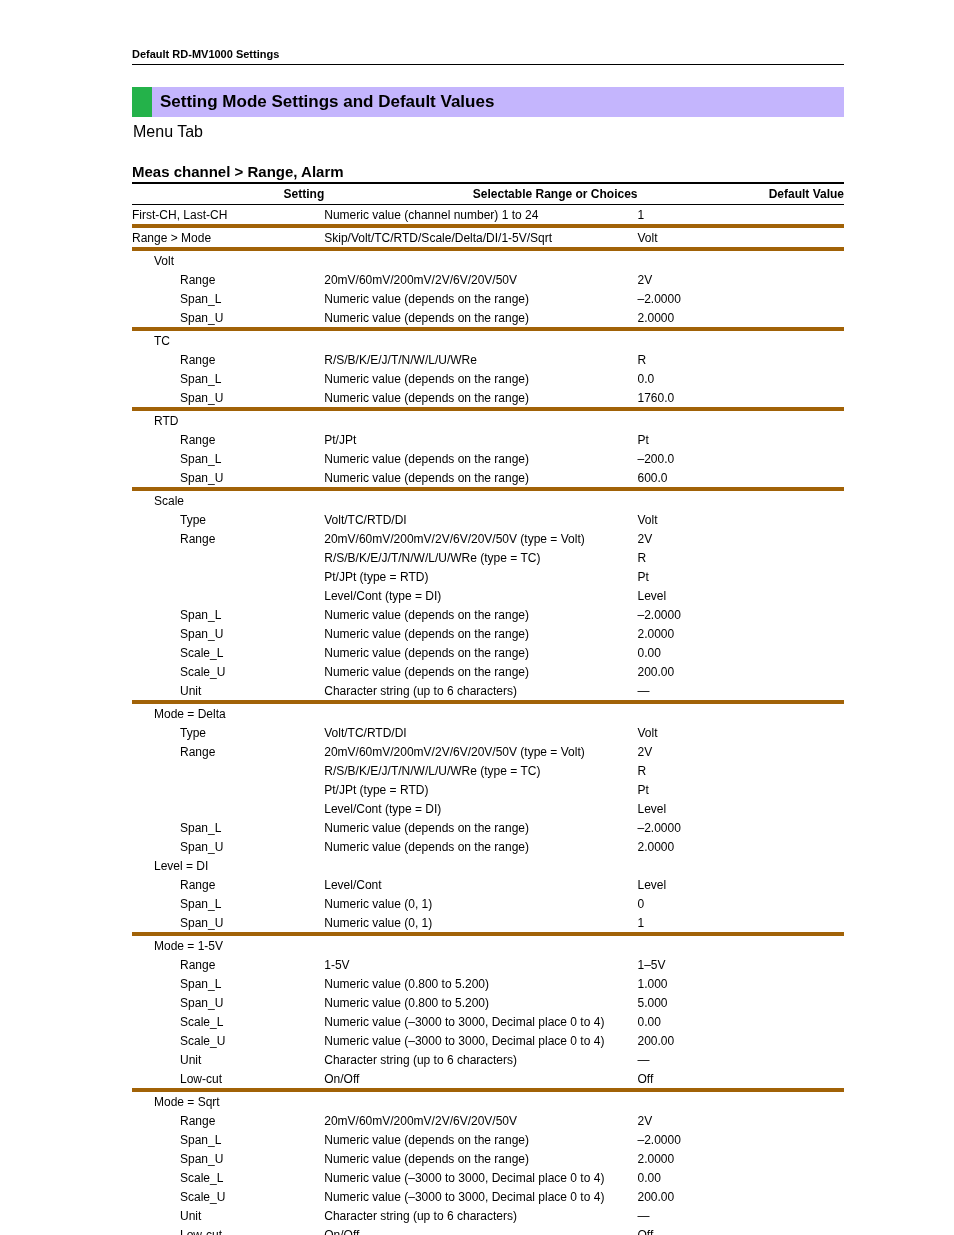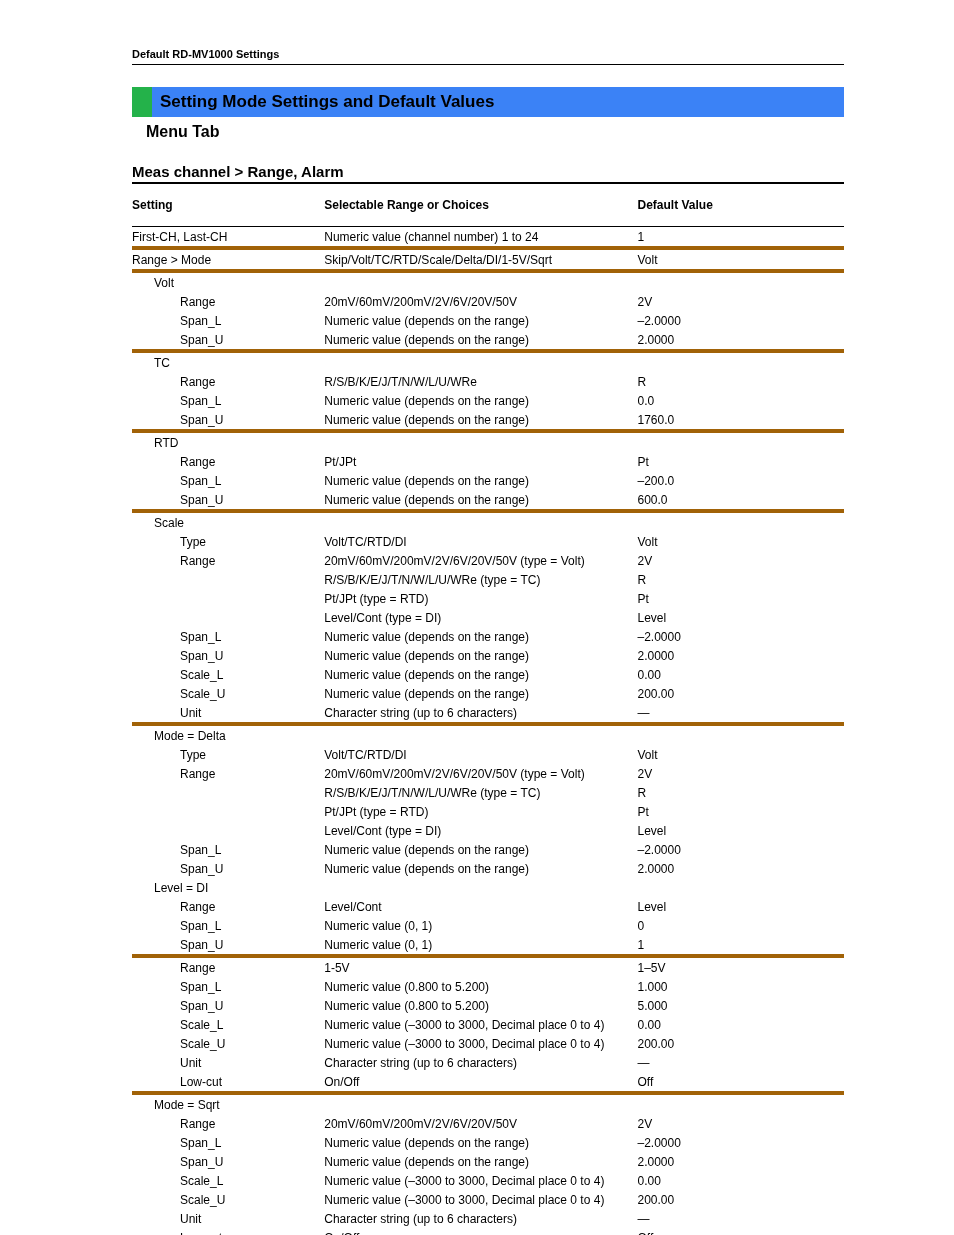--- a/index.html
+++ b/index.html
@@ -16,51 +16,51 @@
     width: 954px;
   }
   .running-head {
     font-weight: bold;
     font-size: 11px;
     border-bottom: 1.5px solid #000;
     padding-bottom: 4px;
     margin-bottom: 22px;
   }
   .section-bar {
-    background: #3b82f6;
+    background: #c4b5fd;
     border-left: 20px solid #24b24a;
     padding: 4px 8px 4px 8px;
     font-weight: bold;
     font-size: 17px;
     color: #000;
     line-height: 1.3;
   }
   .h-menu-tab {
-    font-weight: bold;
+    font-weight: normal;
     font-size: 16px;
-    margin: 6px 0 22px 14px;
+    margin: 6px 0 22px 1px;
   }
   .h-sub {
     font-weight: bold;
     font-size: 15px;
     margin: 0 0 2px 0;
   }
   table.settings {
     width: 100%;
     border-collapse: collapse;
     font-size: 12px;
     line-height: 1.5;
     border-top: 2px solid #000;
     border-bottom: 2px solid #000;
   }
   table.settings th {
-    text-align: left;
+    text-align: right;
     font-weight: bold;
     border-bottom: 1px solid #000;
-    padding: 12px 0;
+    padding: 1px 0;
   }
   table.settings td {
     padding: 0.5px 0;
     vertical-align: top;
   }
   .col-setting { width: 27%; }
   .col-range   { width: 44%; }
   .col-default { width: 29%; }
   tr.rule td { border-bottom: 4px solid #a16207; margin-left: 44px; }
   .indent-0 { padding-left: 0px !important; }
@@ -268,20 +268,25 @@
           <td class="col-setting indent-2">Span_L</td>
           <td class="col-range">Numeric value (0, 1)</td>
           <td class="col-default">0</td>
         </tr>
         <tr class="rule">
           <td class="col-setting indent-2">Span_U</td>
           <td class="col-range">Numeric value (0, 1)</td>
           <td class="col-default">1</td>
         </tr>
         <tr>
+          <td class="col-setting indent-1">Mode = 1-5V</td>
+          <td class="col-range"></td>
+          <td class="col-default"></td>
+        </tr>
+        <tr>
           <td class="col-setting indent-2">Range</td>
           <td class="col-range">1-5V</td>
           <td class="col-default">1–5V</td>
         </tr>
         <tr>
           <td class="col-setting indent-2">Span_L</td>
           <td class="col-range">Numeric value (0.800 to 5.200)</td>
           <td class="col-default">1.000</td>
         </tr>
         <tr>

